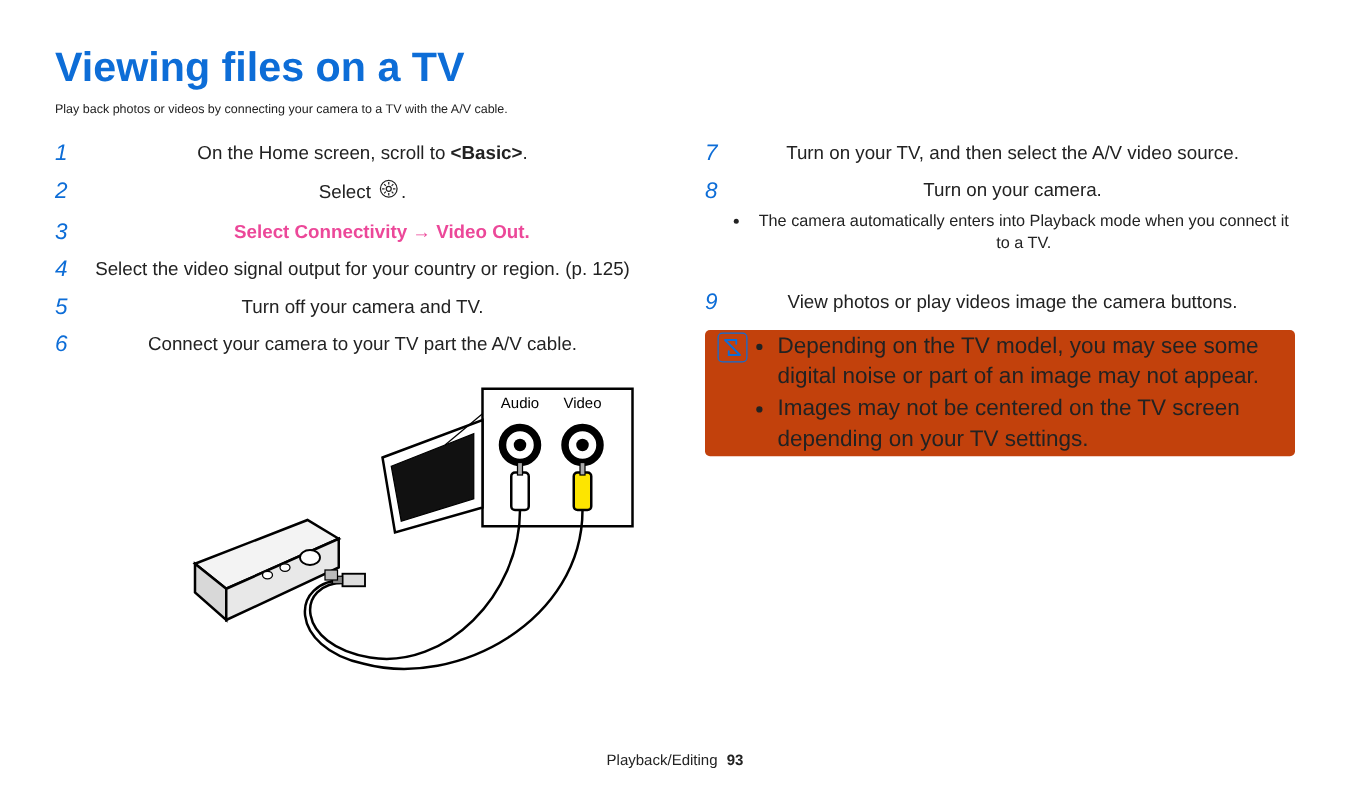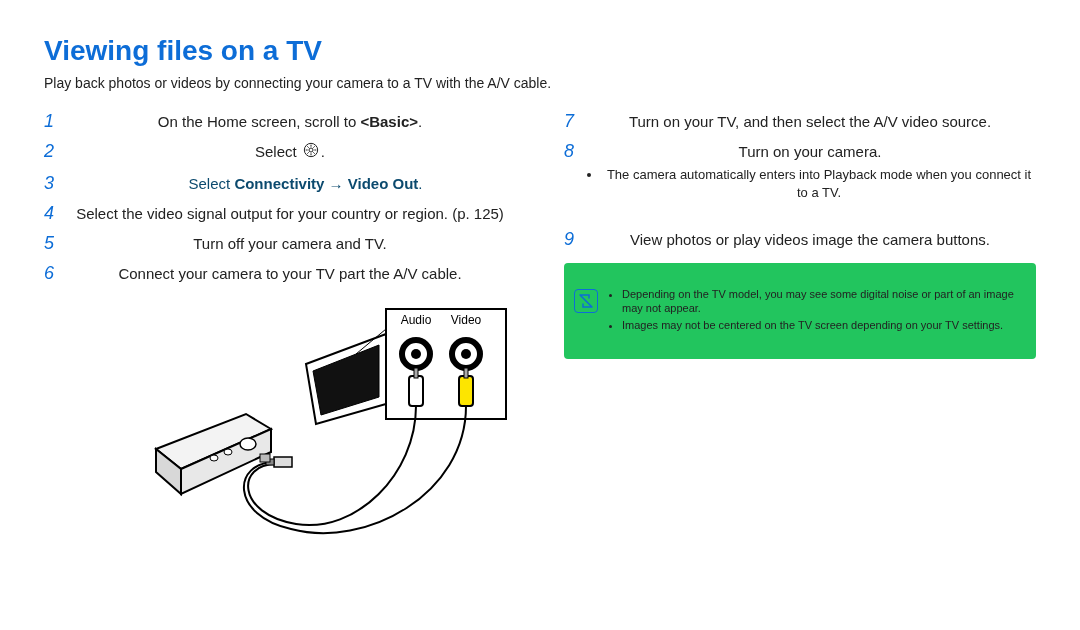--- a/index.html
+++ b/index.html
@@ -15,27 +15,27 @@
   }
   .page {
     padding: 32px 44px 0 44px;
     box-sizing: border-box;
     width: 100%;
     height: 100%;
     position: relative;
   }
   h1 {
     color: #0d6dd7;
-    font-size: 28px;
+    font-size: 33px;
     font-weight: 700;
     margin: 0 0 4px 0;
     letter-spacing: 0px;
   }
   .subtitle {
-    font-size: 14px;
+    font-size: 10px;
     margin: 0 0 18px 0;
   }
   .columns {
     display: flex;
     gap: 48px;
   }
   .col {
     flex: 1 1 50%;
   }
   ol.steps {
@@ -56,38 +56,38 @@
     width: 20px;
     flex: 0 0 20px;
     line-height: 1.15;
   }
   .step-body {
     flex: 1;
     padding-top: 1px;
     text-align: center;
   }
   .diff {
-    color: #0c4a6e;
-    font-weight: 400;
+    color: #ec4899;
+    font-weight: 700;
     margin-left: 31px;
   }
   .sub-bullets {
     list-style: disc;
     margin: 4px 0 0 18px;
     padding: 0;
     font-size: 13px;
   }
   .sub-bullets li { margin-bottom: 19px; }
   .note-box {
     display: flex;
-    background: #22c55e;
+    background: #c2410c;
     border-radius: 4px;
-    padding: 24px 10px;
+    padding: 0 10px;
     margin-top: 12px;
-    font-size: 11px;
+    font-size: 18px;
     gap: 8px;
     align-items: flex-start;
   }
   .note-icon {
     flex: 0 0 22px;
     height: 22px;
     border: 1.5px solid #0d6dd7;
     border-radius: 4px;
     display: flex;
     align-items: center;
@@ -243,13 +243,17 @@
         </span>
         <ul class="note-bullets" id="note-list">
             <li>Depending on the TV model, you may see some digital noise or part of an image may not appear.</li>
             <li>Images may not be centered on the TV screen depending on your TV settings.</li>
           </ul>
       </div>
     </div>
 
   </div>
 
+  <div class="footer">
+    <span>Playback/Editing</span>
+    <span class="pnum">93</span>
+  </div>
 </div>
 
 </body></html>

